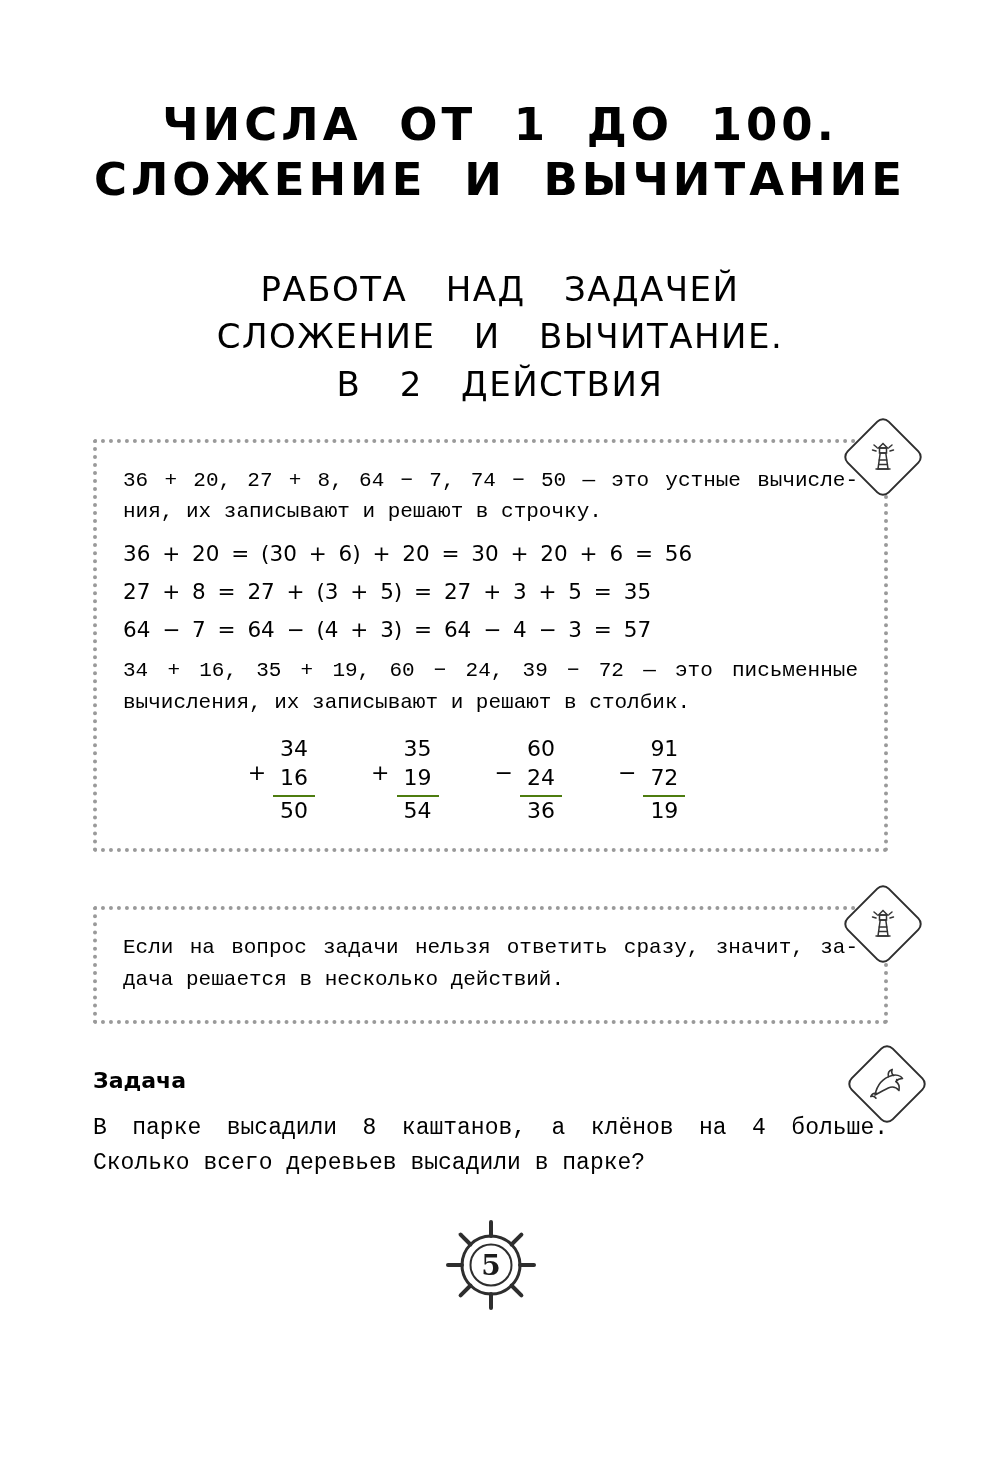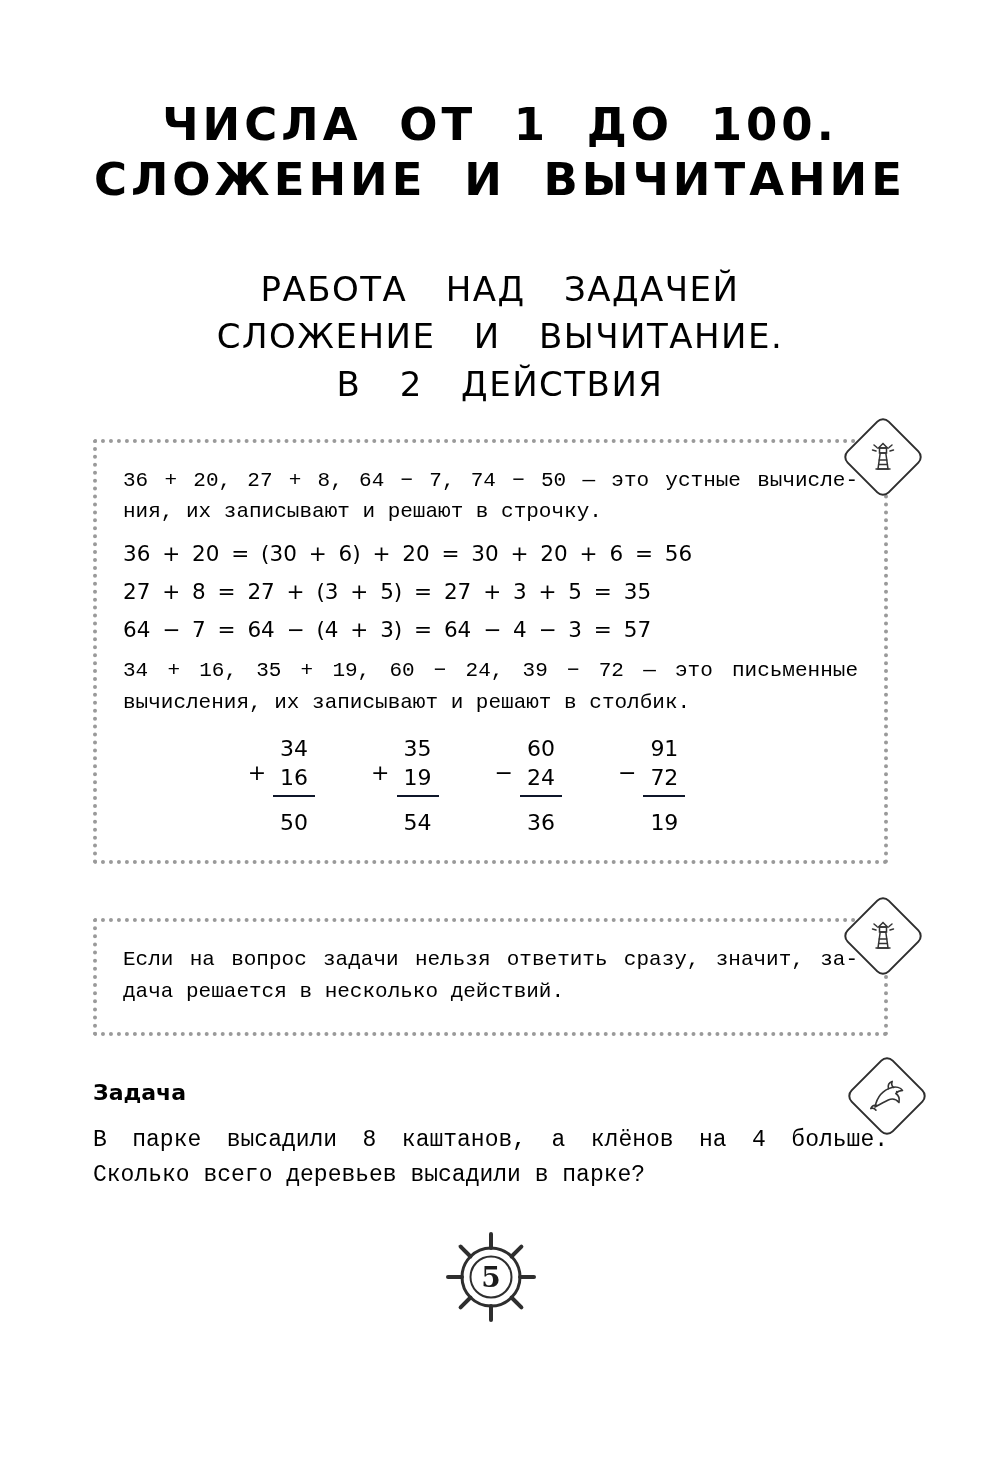--- a/index.html
+++ b/index.html
@@ -29,22 +29,22 @@
   .para { margin:8px 0; font-size:21px; line-height:1.52;font-family:Liberation Mono, monospace; }
   .jline { display:block; text-align:justify; text-align-last:justify; }
   .nline { display:block; }
   .math-line { margin:13px 0; font-size:21.5px; word-spacing:5px; white-space:nowrap; }
   
   .column-sums { display:flex; justify-content:center; gap:56px; margin:16px 0 2px; padding-right:48px; }
   .csum { display:flex; align-items:flex-start; font-size:22px; line-height:1.3; }
   .csum-op { margin-top:24px; margin-right:7px; }
   .csum-body { display:inline-block; text-align:center; }
   .cn { display:block; padding:0 7px; }
-  .cn.underlined { border-bottom:2px solid #0f172a; padding-bottom:3px; }
-  .cn.result { padding-top:12px; }
+  .cn.underlined { border-bottom:2px solid #4d7c0f; padding-bottom:3px; }
+  .cn.result { padding-top:0; }
   
   .diamond {
     position:absolute; top:-16px; right:-29px; width:56px; height:56px;
     background:#ffffff; border:2.5px solid #2e2e2e; border-radius:9px;
     transform:rotate(45deg); display:flex; align-items:center; justify-content:center; z-index:2;
   }
   .diamond-inner { transform:rotate(-45deg); display:flex; }
   .diamond-task { top:-14px; }
   
   .task-section { position:relative; margin-top:44px; }

